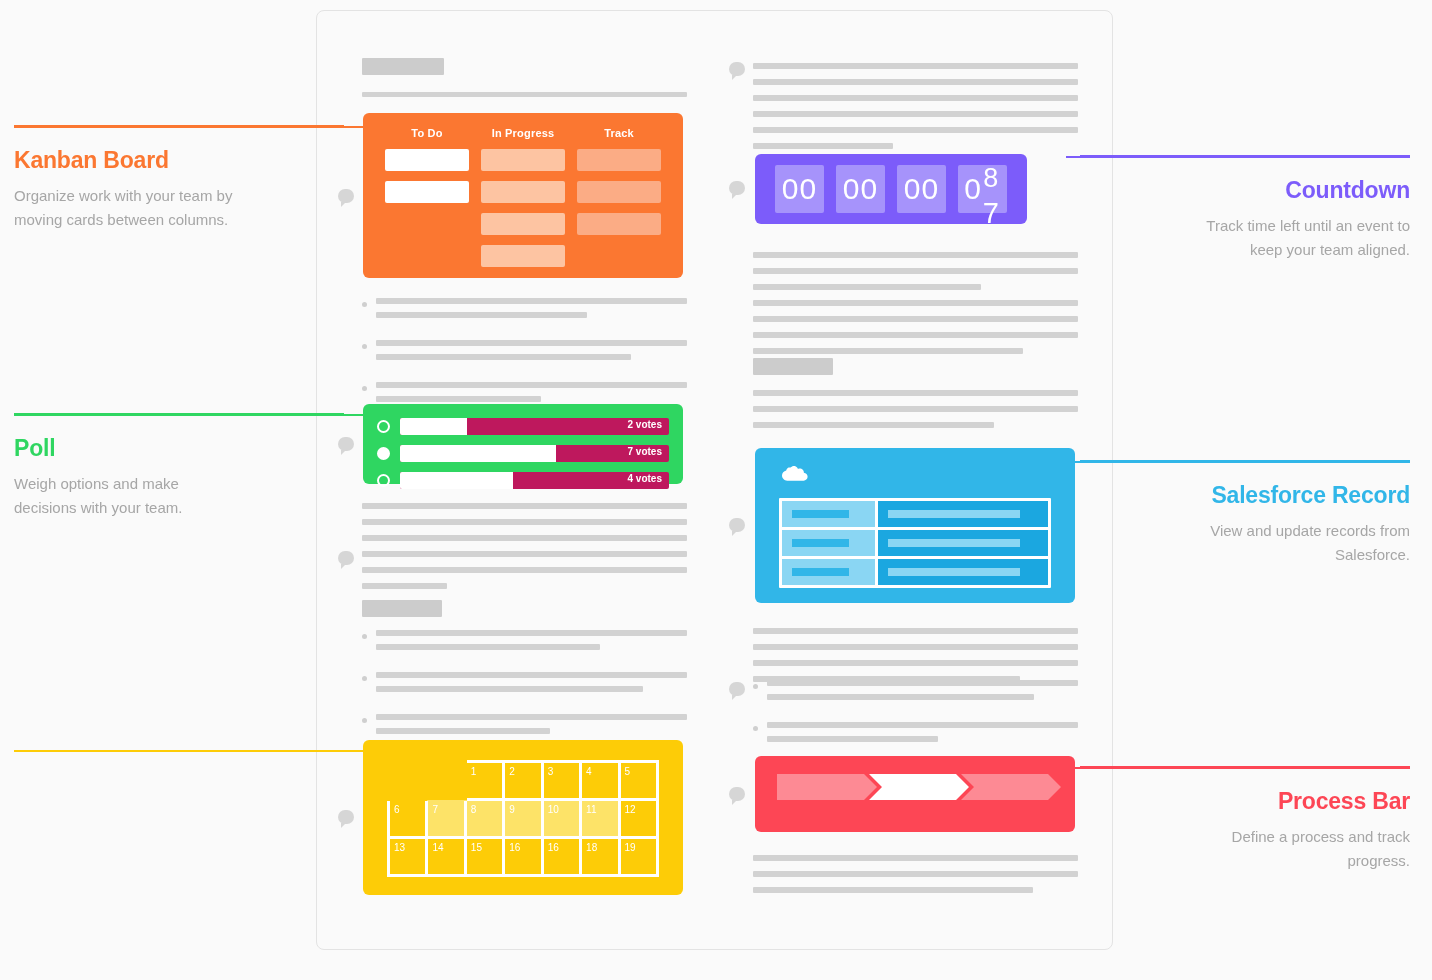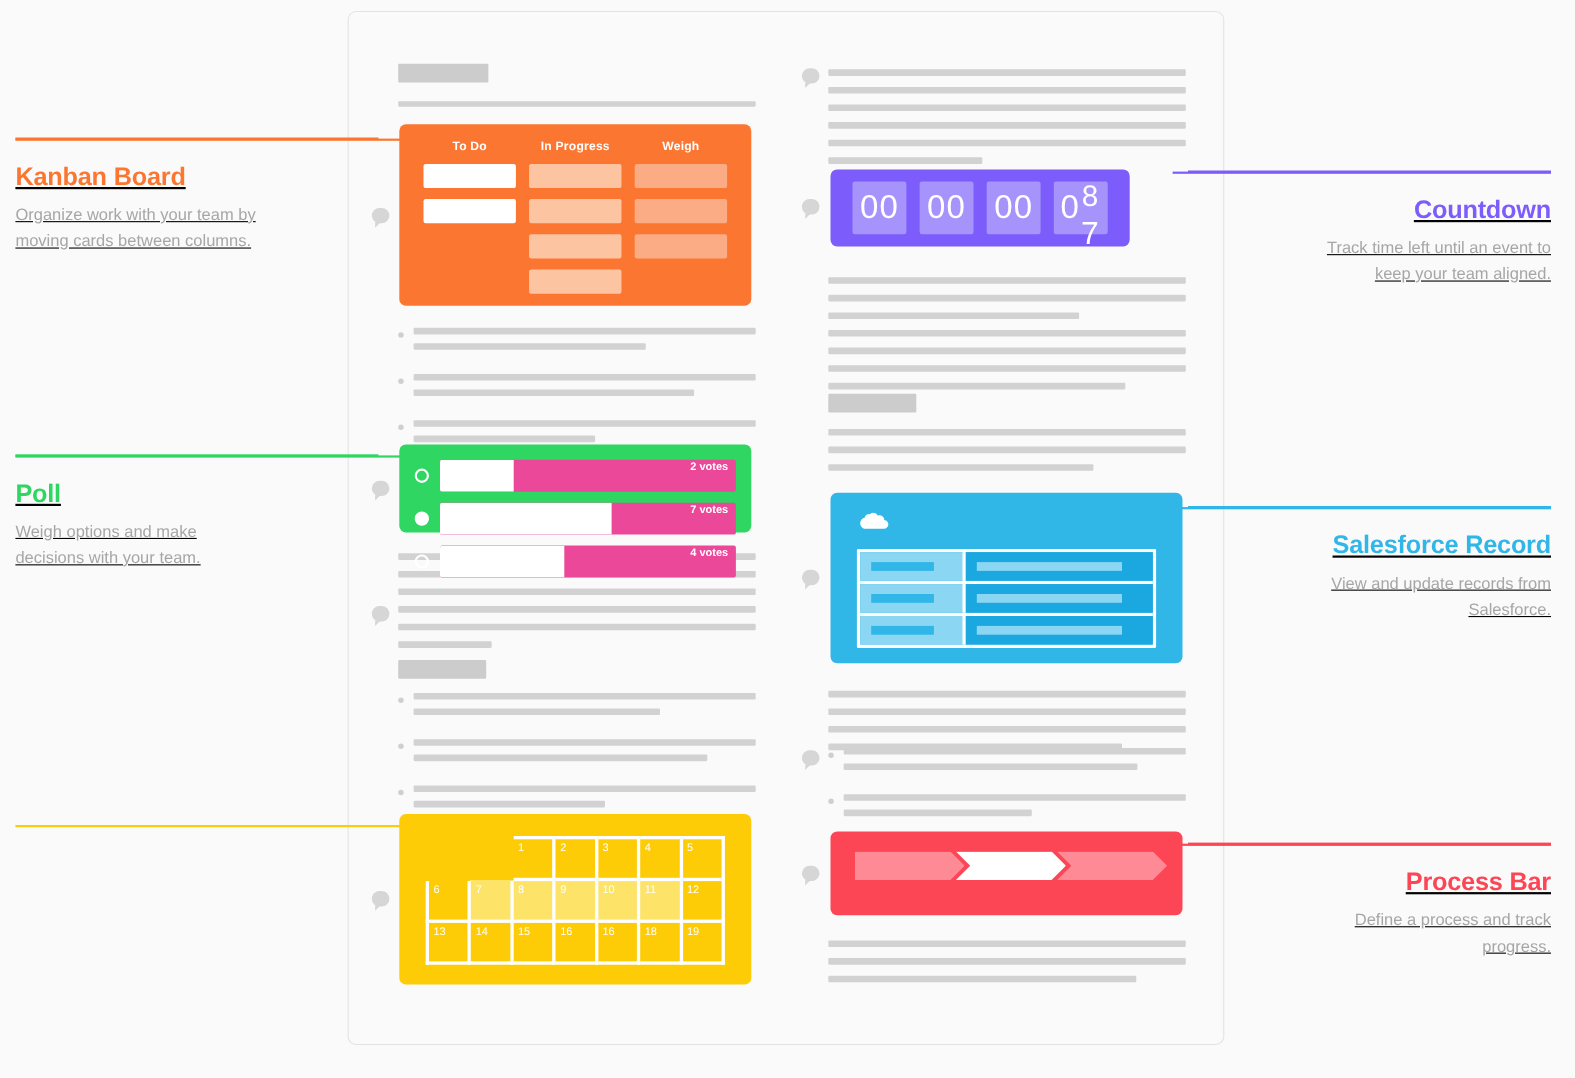--- a/index.html
+++ b/index.html
@@ -14,21 +14,21 @@
   
   .doc-frame {
     position: absolute; left: 316px; top: 10px;
     width: 797px; height: 940px;
     background: #fafafa;
     border: 1px solid #e3e3e3;
     border-radius: 8px;
   }
 
   
-  .callout { position: absolute; text-decoration: underline; }
+  .callout { position: absolute; }
   .callout .rule { height: 2px; width: 100%; }
   .callout .title {
     font-size: 23px; font-weight: bold; letter-spacing: -0.2px;
     margin-top: 20px;
   }
   .callout .desc {
     font-size: 15px; line-height: 24px; color: #a6a6a6;
     margin-top: 10px;
   }
   .callout.left { left: 14px; width: 330px; text-align: left; }
@@ -68,22 +68,22 @@
   
   .poll { background: #2fd661; padding: 14px 14px; }
   .poll .row { display: flex; align-items: center; margin-bottom: 10px; }
   .poll .row:last-child { margin-bottom: 0; text-align: right; }
   .poll .radio {
     width: 13px; height: 13px; border-radius: 50%;
     border: 2px solid #ffffff; margin-right: 10px; flex: none;
   }
   .poll .radio.on { background: #ffffff; }
   .poll .bar {
-    position: relative; flex: 1; height: 29px; border-radius: 2px;
-    background: #ec4899; overflow: hidden; text-decoration: underline;
+    position: relative; flex: 1; height: 17px; border-radius: 2px;
+    background: #be185d; overflow: hidden; text-decoration: underline;
   }
   .poll .bar .fill { position: absolute; left: 0; top: 0; bottom: 0; background: #ffffff; }
   .poll .bar .votes {
     position: absolute; right: 7px; top: 1px;
     color: #ffffff; font-size: 10px; font-weight: bold;
   }
 
   
   .salesforce { background: #31b6e8; padding: 18px 24px 24px 24px; }
   .sf-cloud { margin-bottom: 10px; }
@@ -307,21 +307,21 @@
         <div class="card white"></div>
       </div>
       <div class="col">
         <div class="col-h">In Progress</div>
         <div class="card l1"></div>
         <div class="card l1"></div>
         <div class="card l1"></div>
         <div class="card l1"></div>
       </div>
       <div class="col">
-        <div class="col-h">Weigh</div>
+        <div class="col-h">Track</div>
         <div class="card l2"></div>
         <div class="card l2"></div>
         <div class="card l2"></div>
       </div>
     </div>
   </div>
 
   <div class="widget countdown" style="left:755px; top:154px; width:272px; height:70px;">
     <div class="cd-digit">00</div>
     <div class="cd-digit">00</div>

